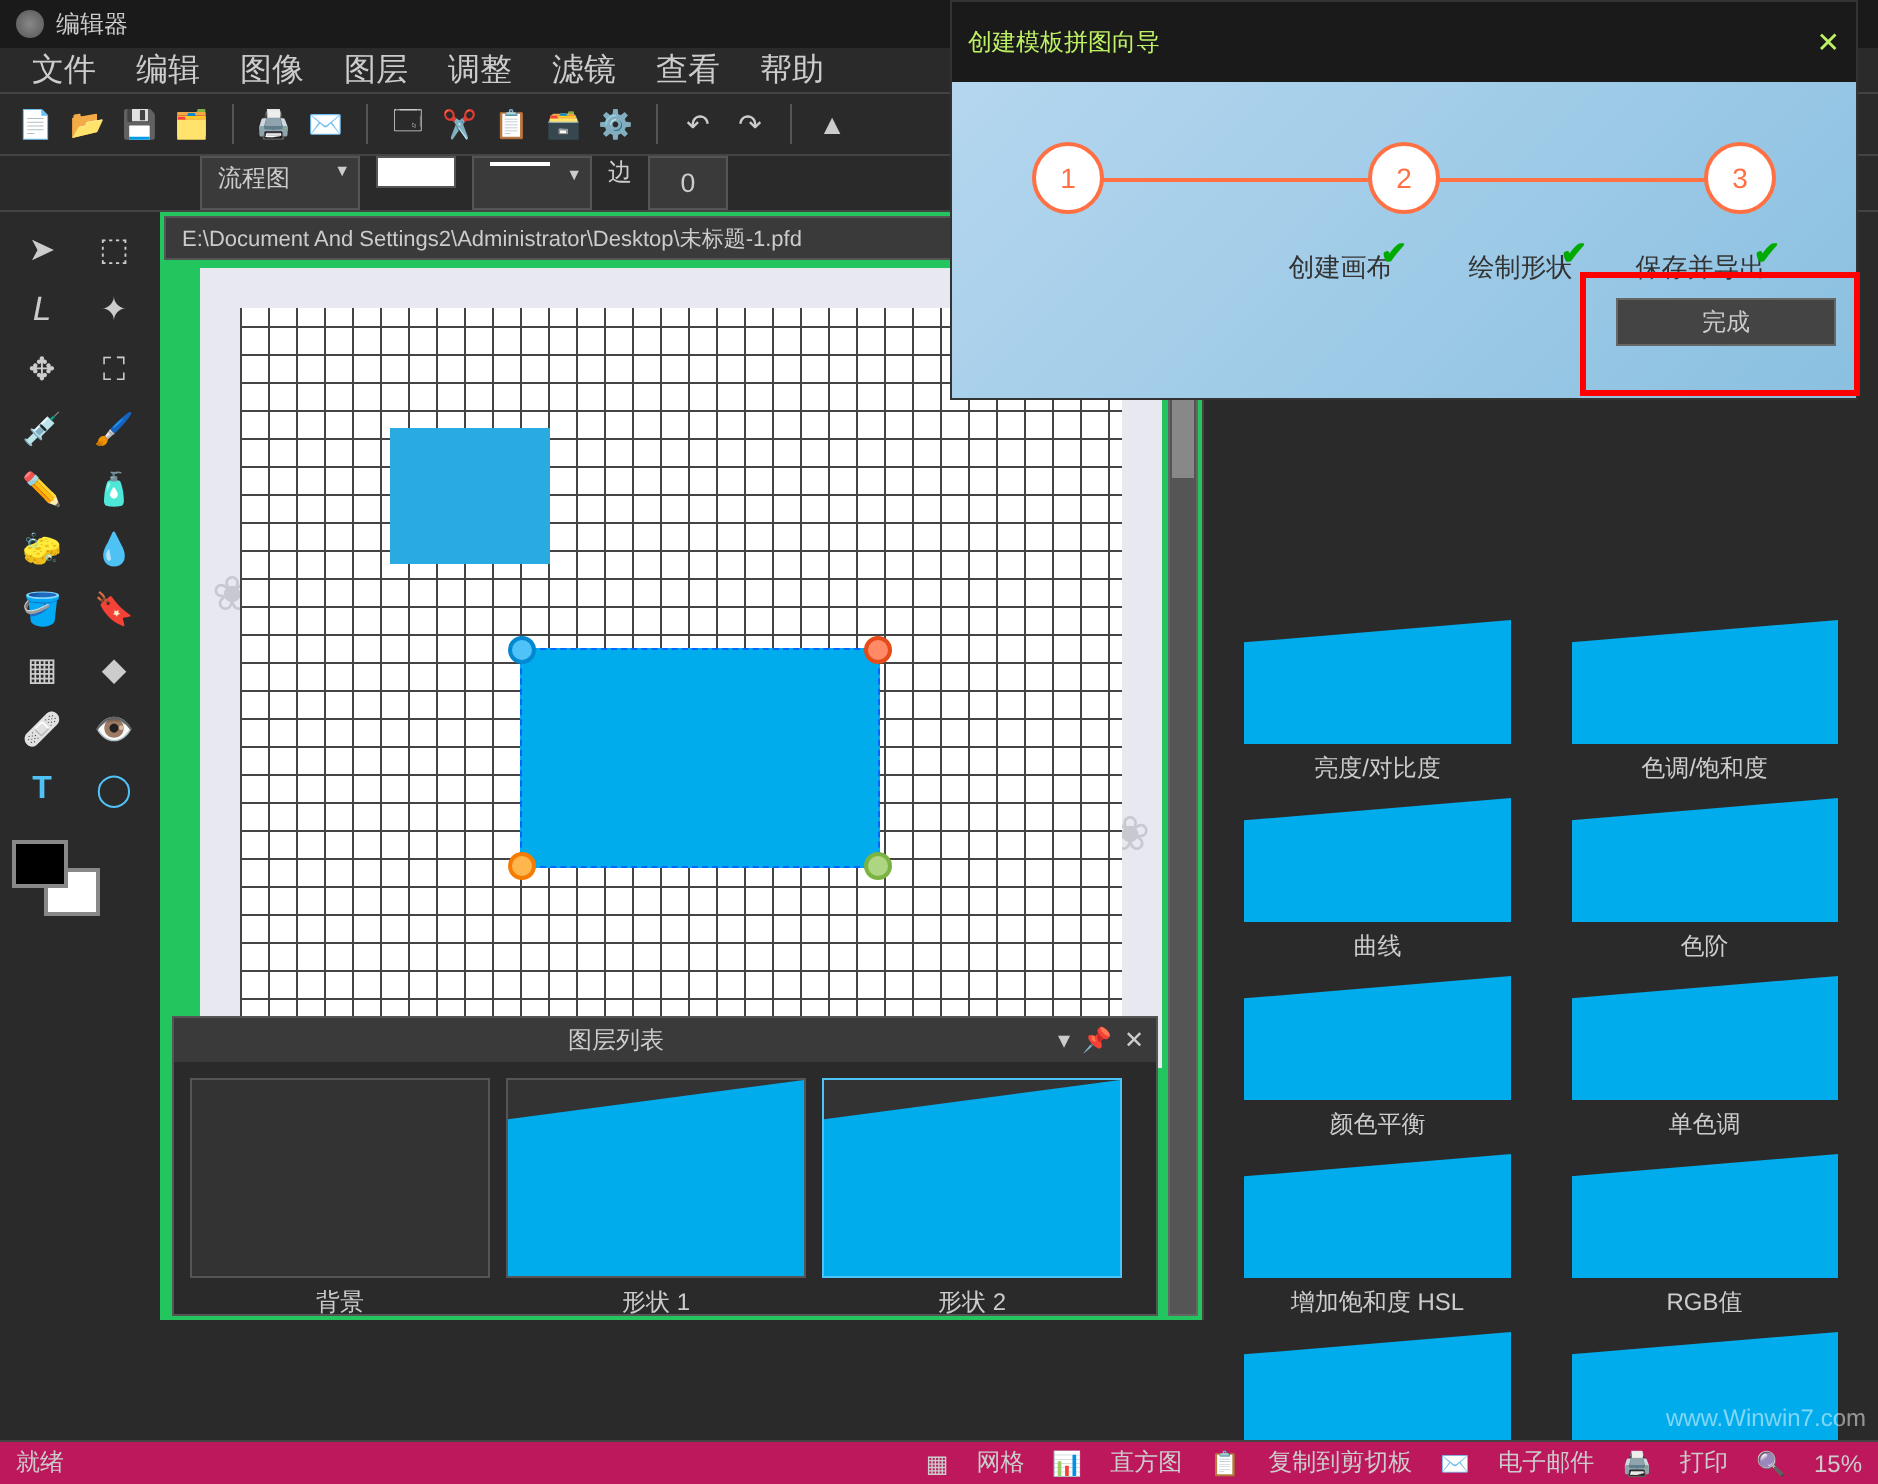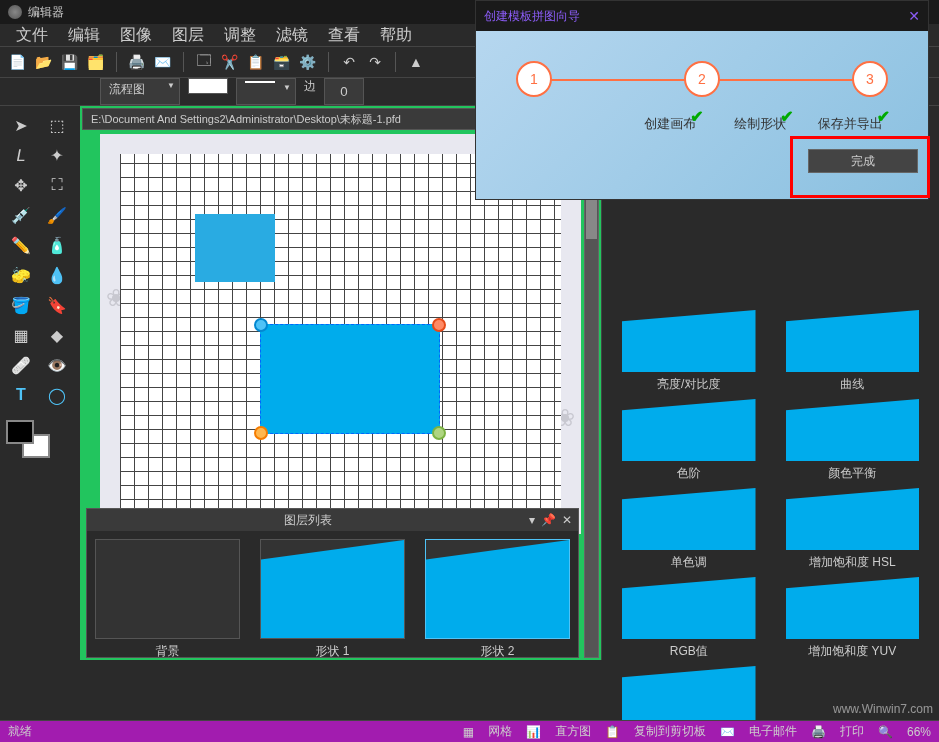--- a/index.html
+++ b/index.html
@@ -41,37 +41,37 @@
 .h-nw { left: -7px; top: -7px; background: #4fc3f7; border: 2px solid #0288d1; }
 .h-ne { right: -7px; top: -7px; background: #ff8a65; border: 2px solid #e64a19; }
 .h-sw { left: -7px; bottom: -7px; background: #ffb74d; border: 2px solid #f57c00; }
 .h-se { right: -7px; bottom: -7px; background: #aed581; border: 2px solid #7cb342; }
 .scrollbar-v { position: absolute; right: 2px; top: 22px; bottom: 2px; width: 15px; background: #555; border: 1px solid #666; }
 .scrollbar-v .thumb { position: absolute; left: 1px; right: 1px; top: 20px; height: 90px; background: #888; }
 
 .layers-panel { margin: 4px 2px 0 2px; border: 1px solid #555; background: #2a2a2a; }
 .layers-header { height: 22px; background: #3a3a3a; display: flex; align-items: center; padding: 0 6px; font-size: 12px; gap: 6px; text-align: center; }
 .layers-header .title { flex: 1; }
-.layers-body { display: flex; gap: 20px; padding: 8px; }
+.layers-body { display: flex; gap: 8px; padding: 8px; }
 .layer-thumb { width: 150px; }
 .layer-thumb .img { width: 100%; height: 100px; background: #333; border: 1px solid #555; position: relative; overflow: hidden; }
 .layer-thumb .lbl { text-align: center; font-size: 12px; margin-top: 4px; }
 .layer-selected { border: 1px solid #4fc3f7 !important; background:#334; }
 .thumb-bg { background: #fff; }
 .thumb-shape { background: #00acec; clip-path: polygon(0 20%, 100% 0, 100% 100%, 0 100%); }
 
 .right-panel { width: 338px; background: #2a2a2a; border-left: 1px solid #444; position: relative; padding-top: 200px; }
 .effect-grid { display: grid; grid-template-columns: 1fr 1fr; gap: 6px 30px; padding: 4px 20px; }
 .effect-item .thumb { height: 62px; background: #00acec; clip-path: polygon(0 18%, 100% 0, 100% 100%, 0 100%); }
 .effect-item .lbl { text-align: center; font-size: 12px; margin-top: 4px; }
 
-.statusbar { position: absolute; bottom: 0; left: 0; right: 0; height: 22px; background: #a21caf; border-top: 1px solid #444; display: flex; align-items: center; padding: 0 8px; font-size: 12px; gap: 14px; }
+.statusbar { position: absolute; bottom: 0; left: 0; right: 0; height: 22px; background: #be185d; border-top: 1px solid #444; display: flex; align-items: center; padding: 0 8px; font-size: 12px; gap: 14px; }
 
 .wizard { position: absolute; left: 475px; top: 0; width: 454px; height: 200px; background: linear-gradient(135deg, #b8d8f0, #8ac0e0); z-index: 100; border: 1px solid #333; }
-.wizard-title { height: 30px; background: #1a1a1a; display: flex; align-items: center; padding: 0 8px; font-size: 12px; color: #8b5cf6; }
+.wizard-title { height: 40px; background: #1a1a1a; display: flex; align-items: center; padding: 0 8px; font-size: 12px; color: #bef264; }
 .wizard-title .close { margin-left: auto; cursor: pointer; font-size: 14px; }
 .wizard-steps { display: flex; justify-content: space-between; align-items: center; padding: 30px 40px 10px; position: relative; }
 .wizard-steps::before { content: ""; position: absolute; left: 60px; right: 60px; top: 48px; height: 2px; background: #ff7043; }
 .step { width: 36px; height: 36px; border-radius: 50%; border: 2px solid #ff7043; background: #fff; display: flex; align-items: center; justify-content: center; color: #ff7043; font-size: 14px; z-index: 1; }
 .wizard-labels { display: flex; justify-content: flex-end; padding: 6px 26px 0; font-size: 13px; color: #333; }
 .wizard-labels span { width: 90px; text-align: center; position: relative; }
 .checkmark { position: absolute; top: -6px; right: 6px; color: #0a0; font-size: 16px; font-weight: bold; }
 .wizard-footer { position: absolute; right: 10px; bottom: 26px; }
 .wizard-footer button { width: 110px; height: 24px; background: #444; color: #ccc; border: 1px solid #666; font-size: 12px; cursor: pointer; }
 .red-box { position: absolute; border: 3px solid red; left: 790px; top: 136px; width: 140px; height: 62px; z-index: 200; pointer-events: none; }
@@ -209,20 +209,24 @@
   </div>
 
   <div class="right-panel">
     <div class="effect-grid">
       <div class="effect-item">
           <div class="thumb"></div>
           <div class="lbl">亮度/对比度</div>
         </div>
       <div class="effect-item">
           <div class="thumb"></div>
+          <div class="lbl">色调/饱和度</div>
+        </div>
+      <div class="effect-item">
+          <div class="thumb"></div>
           <div class="lbl">曲线</div>
         </div>
       <div class="effect-item">
           <div class="thumb"></div>
           <div class="lbl">色阶</div>
         </div>
       <div class="effect-item">
           <div class="thumb"></div>
           <div class="lbl">颜色平衡</div>
         </div>
@@ -258,21 +262,21 @@
     <span>网格</span>
   <span>📊</span>
     <span>直方图</span>
   <span>📋</span>
     <span>复制到剪切板</span>
   <span>✉️</span>
     <span>电子邮件</span>
   <span>🖨️</span>
     <span>打印</span>
   <span>🔍</span>
-    <span>66%</span>
+    <span>15%</span>
 </div>
 
 <div class="wizard">
   <div class="wizard-title">
     <span>创建模板拼图向导</span>
     <span class="close">✕</span>
   </div>
   <div class="wizard-steps">
     <div class="step">1</div>
     <div class="step">2</div>

